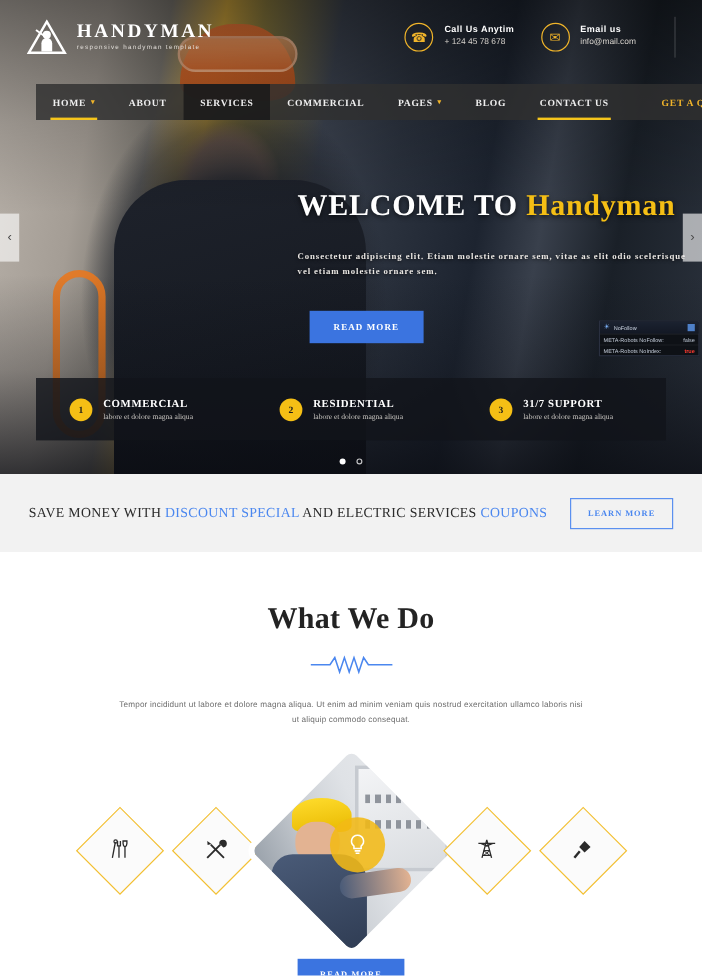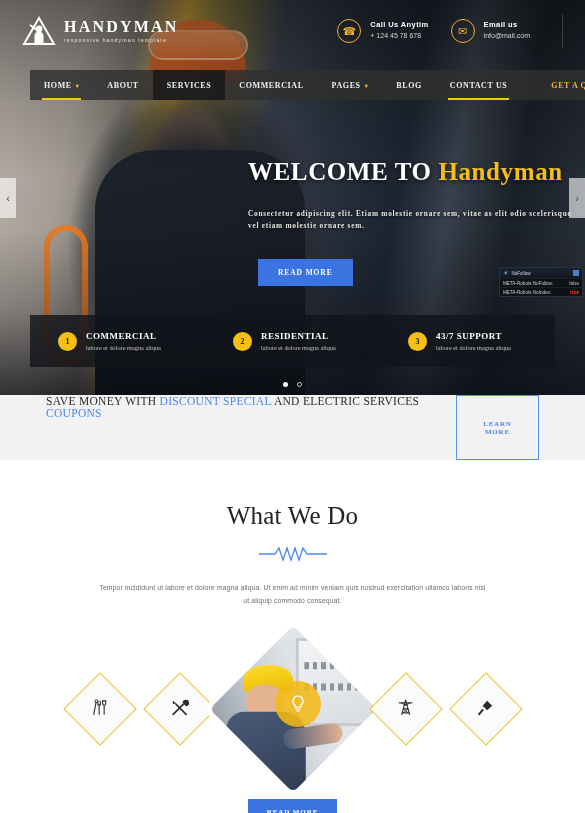--- a/index.html
+++ b/index.html
@@ -187,38 +187,38 @@
   }
   .feat-title {
     color: #fff; font-size: 9px; font-weight: 700; letter-spacing: .5px;
     font-family: "Liberation Serif", serif;
   }
   .feat-sub { color: #c8c5c0; font-size: 6.3px; margin-top: 3px; font-family: "Liberation Serif", serif; }
 
   
   .coupon-bar {
     height: 65px; background: #f2f2f2;
-    display: flex; padding: 0 46px;
+    display: flex; align-items: center; padding: 0 24px;
   }
   .coupon-text {
     font-family: "Liberation Serif", serif;
     font-size: 11.5px; letter-spacing: .3px; color: #2b2b2b;
   }
   .coupon-text .lnk { color: #4b87ef; }
   .btn-outline {
     margin-left: auto; border: 1px solid #5b90f0; color: #4b87ef;
     background: transparent; font-size: 7px; font-weight: 700; letter-spacing: .8px;
     padding: 8px 14px; cursor: pointer; font-family: "Liberation Serif", serif;
   }
 
   
   .wwd { padding-top: 42px; text-align: center; background: #fff; }
   .wwd-title {
     font-family: "Liberation Serif", serif;
-    font-size: 25px; font-weight: 400; color: #232323; letter-spacing: .2px;
+    font-size: 25px; font-weight: 700; color: #232323; letter-spacing: .2px;
   }
   .wwd-divider { margin: 16px auto 0; width: 72px; height: 16px; }
   .wwd-desc {
     margin: 20px auto 0; width: 390px;
     font-size: 6.8px; line-height: 1.85; color: #6d6d6d; letter-spacing: .15px;
   }
 
   .diamond-row {
     margin-top: 42px; display: flex; align-items: center; justify-content: center;
     gap: 28px; height: 120px;
@@ -409,21 +409,21 @@
       <div class="feat">
         <span class="feat-num">2</span>
         <span>
           <div class="feat-title">RESIDENTIAL</div>
           <div class="feat-sub">labore et dolore magna aliqua</div>
         </span>
       </div>
       <div class="feat">
         <span class="feat-num">3</span>
         <span>
-          <div class="feat-title">43/7 SUPPORT</div>
+          <div class="feat-title">31/7 SUPPORT</div>
           <div class="feat-sub">labore et dolore magna aliqua</div>
         </span>
       </div>
     </div>
 </div>
 
 <div class="coupon-bar">
   <div class="coupon-text">
     <span>SAVE MONEY WITH </span><span class="lnk">DISCOUNT SPECIAL</span><span> AND ELECTRIC SERVICES </span><span class="lnk">COUPONS</span>
   </div>

